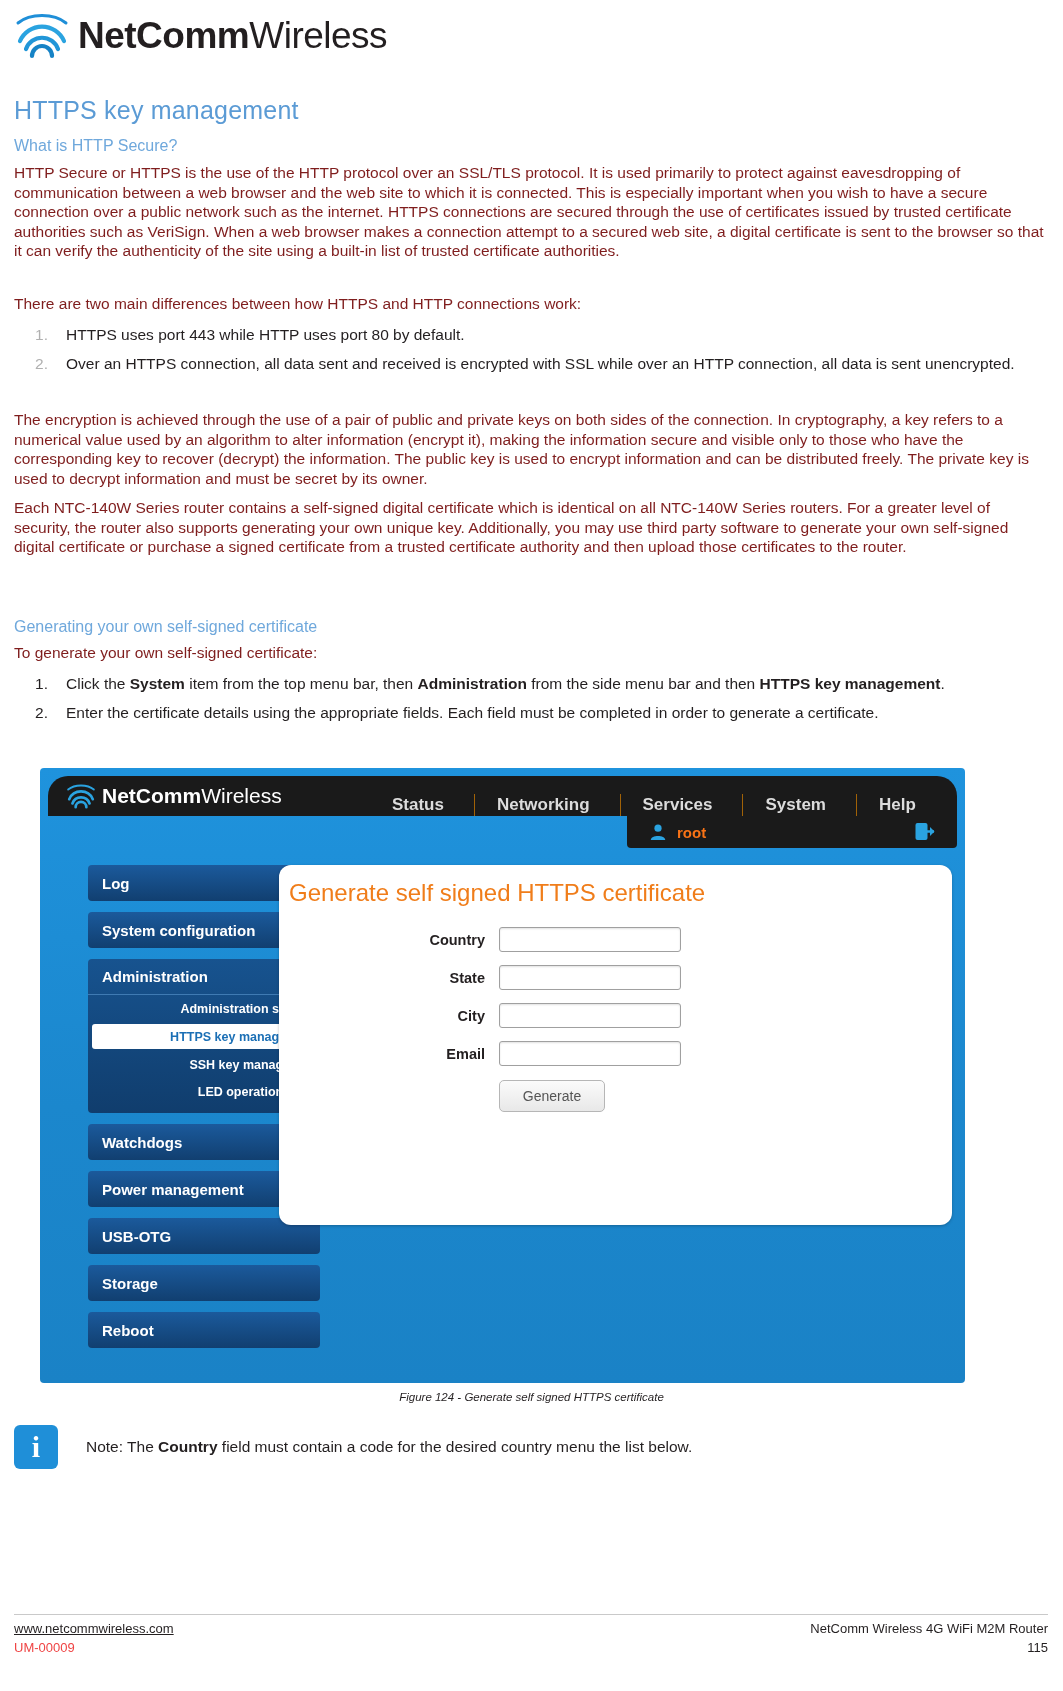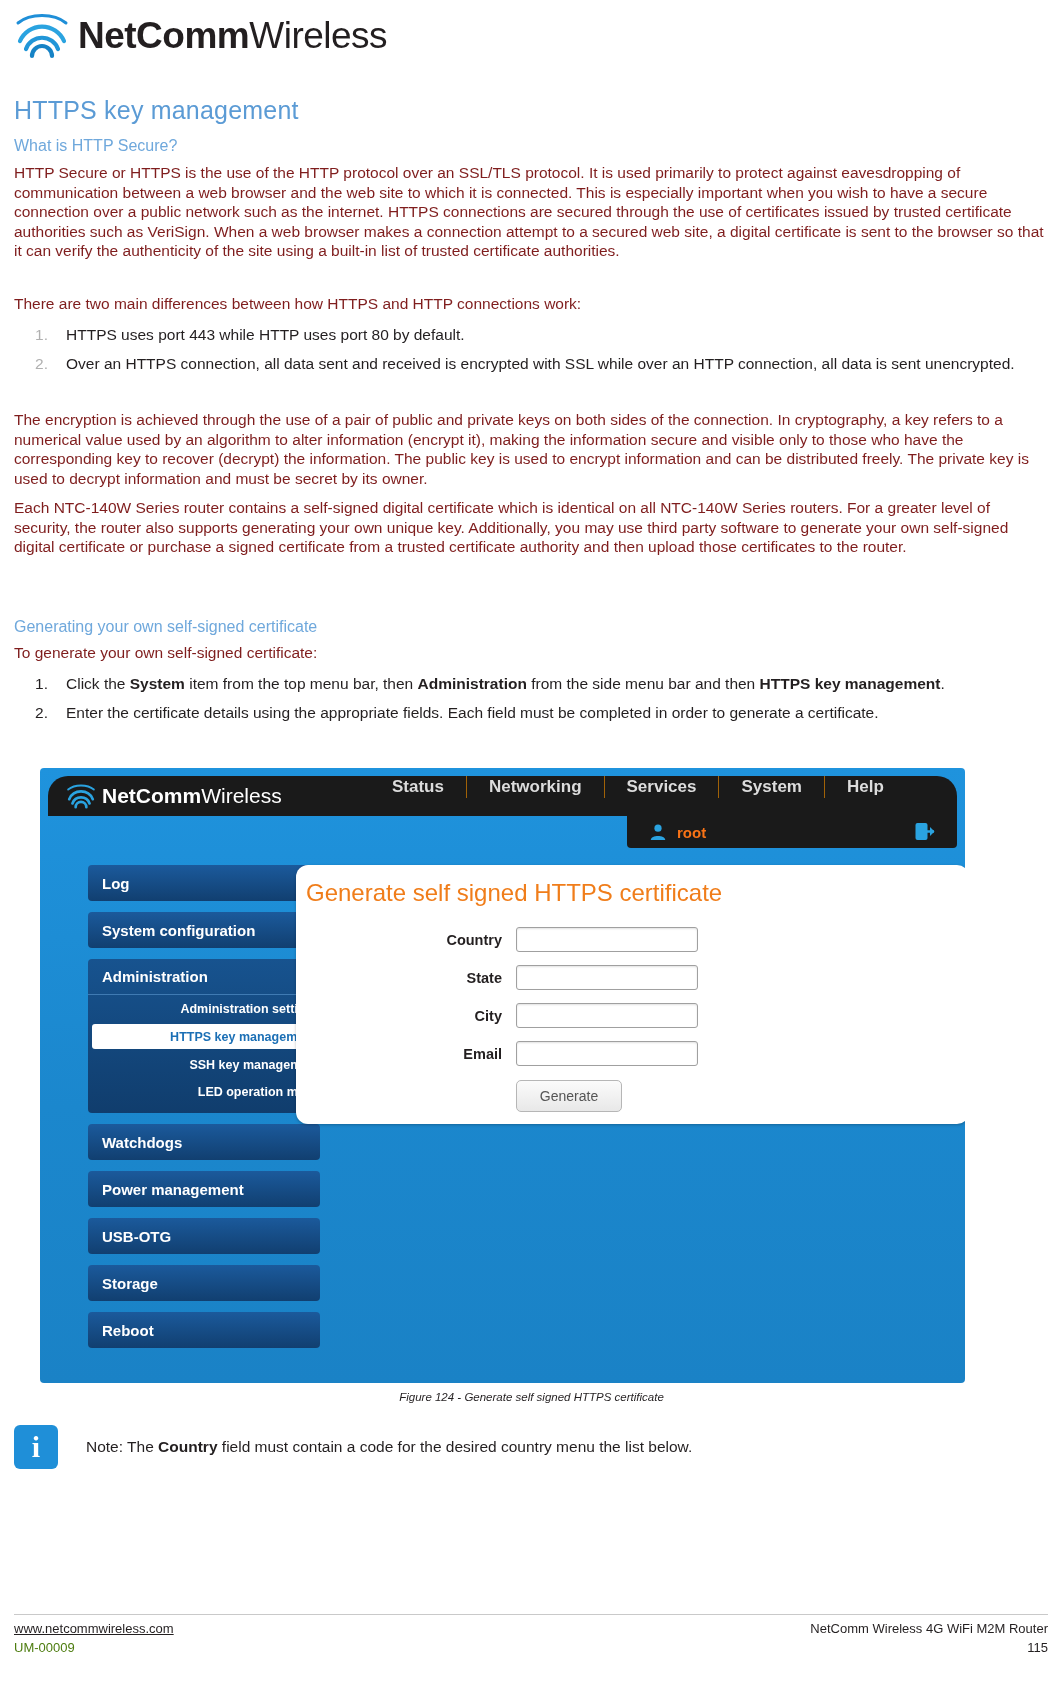--- a/index.html
+++ b/index.html
@@ -126,23 +126,24 @@
   }
   .ss-logo-mark { width: 30px; height: 27px; position: relative; margin-right: 6px;}
   .ss-logo-text {
     color: #ffffff;
     font-size: 21px;
     white-space: nowrap;
   }
   .ss-logo-text .b { font-weight: bold; }
   .ss-menu {
     display: flex;
-    align-items: flex-start;
+    align-items: flex-end;
     height: 40px;
     margin-left: 4px;
+    gap: 8px;
   }
   .ss-menu-item {
     color: #dcdcdc;
     font-size: 17px;
     font-weight: bold;
     padding: 0 22px;
     border-left: 1px solid #a16207;
     line-height: 22px;
     white-space: nowrap;
   }
@@ -237,24 +238,24 @@
   .ss-sub.active {
     background: #ffffff;
     color: #1b6fb5;
     margin: 2px 4px;
     border-radius: 3px;
     padding: 6px 0 5px 10px;
   }
 
   .ss-panel {
     position: absolute;
-    left: 256px;
+    left: 239px;
     top: 97px;
     width: 673px;
-    height: 259px;
+    height: 360px;
     background: #ffffff;
     border-radius: 12px;
     box-shadow: 0 1px 3px rgba(0,0,0,0.25);
   }
   .ss-panel-title {
     position: absolute;
     left: 10px;
     top: 14px;
     font-size: 24px;
     color: #f07d1a;
@@ -358,21 +359,21 @@
   }
   .footer {
     position: absolute;
     left: 14px;
     top: 1621px;
     width: 1034px;
     font-size: 13px;
     color: #231f20;
   }
   .footer-row { display: flex; justify-content: space-between; }
-  .footer-left { color: #4d7c0f; }
+  .footer-left { color: #ef4444; }
   .footer-right { color: #231f20; }
   .footer-row2 { margin-top: 4px; }
   .footer-www { text-decoration: underline; color:#231f20;}
   .footer-pg { }
 </style>
 </head>
 <body>
 
 <div class="page">
 

